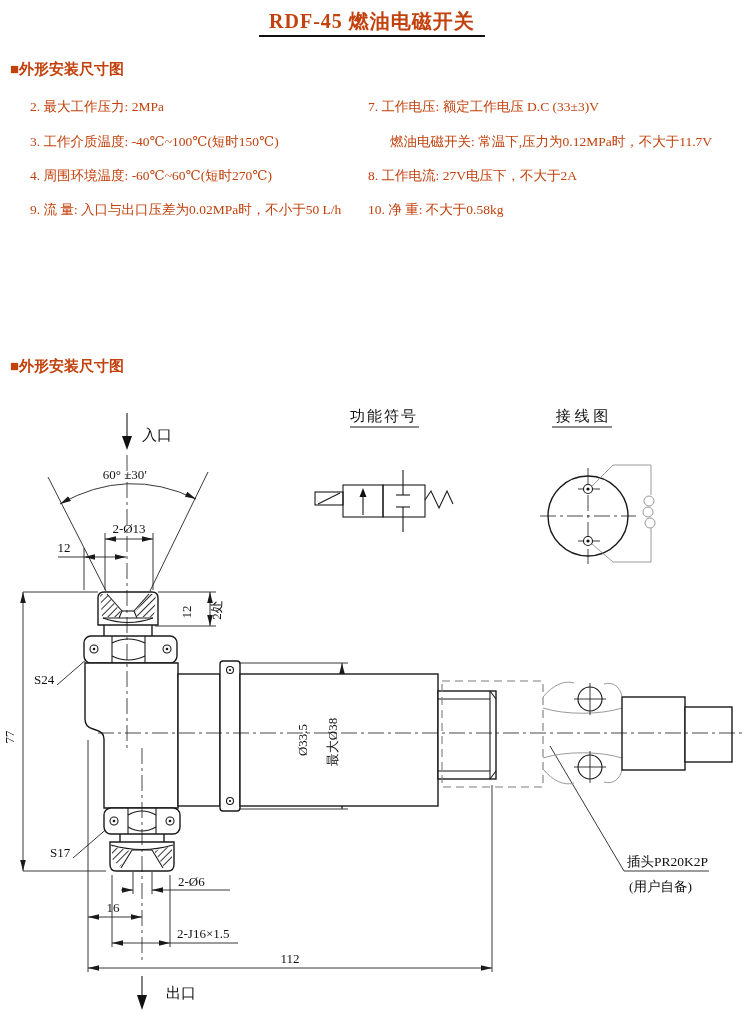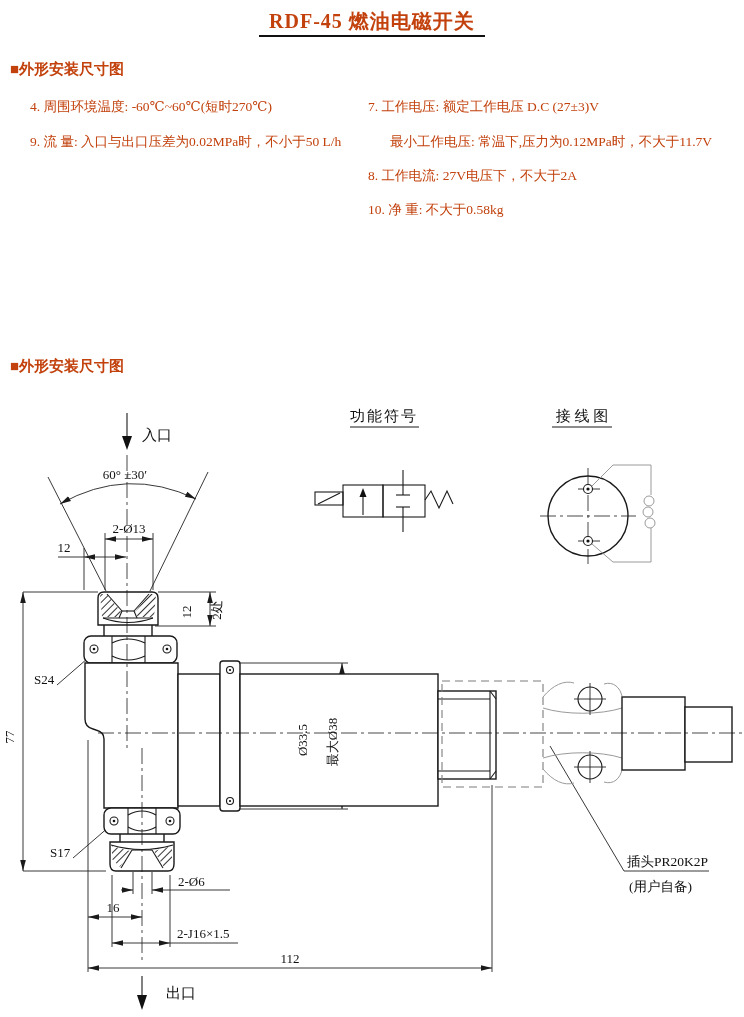--- a/index.html
+++ b/index.html
@@ -37,27 +37,29 @@
 
 <div class="page">
 
   <div class="title">
     <span>RDF-45 燃油电磁开关</span>
   </div>
 
   <div class="sec-header" id="h-specs">■外形安装尺寸图</div>
 
   <div class="spec-col" id="col-l">
+    <div class="spec-item">2. 最大工作压力:  2MPa</div>
+    <div class="spec-item">3. 工作介质温度:  -40℃~100℃(短时150℃)</div>
     <div class="spec-item">4. 周围环境温度:   -60℃~60℃(短时270℃)</div>
     <div class="spec-item">9. 流  量:  入口与出口压差为0.02MPa时，不小于50 L/h</div>
   </div>
 
   <div class="spec-col" id="col-r">
-    <div class="spec-item">7. 工作电压:  额定工作电压 D.C (27±3)V</div>
-    <div class="spec-item indent">最小工作电压: 常温下,压力为0.12MPa时，不大于11.7V</div>
+    <div class="spec-item">7. 工作电压:  额定工作电压 D.C (33±3)V</div>
+    <div class="spec-item indent">燃油电磁开关: 常温下,压力为0.12MPa时，不大于11.7V</div>
     <div class="spec-item">8. 工作电流:  27V电压下，不大于2A</div>
     <div class="spec-item">10. 净  重:  不大于0.58kg</div>
   </div>
 
   <div class="sec-header" id="h-draw">■外形安装尺寸图</div>
 
   <svg width="744" height="637" viewBox="0 380 744 637">
     <defs>
       <marker id="arw" markerWidth="12" markerHeight="8" refX="11" refY="4" orient="auto-start-reverse" markerUnits="userSpaceOnUse">
         <path d="M11,4 L0,1.2 L0,6.8 Z" fill="#1a1a1a"></path>

